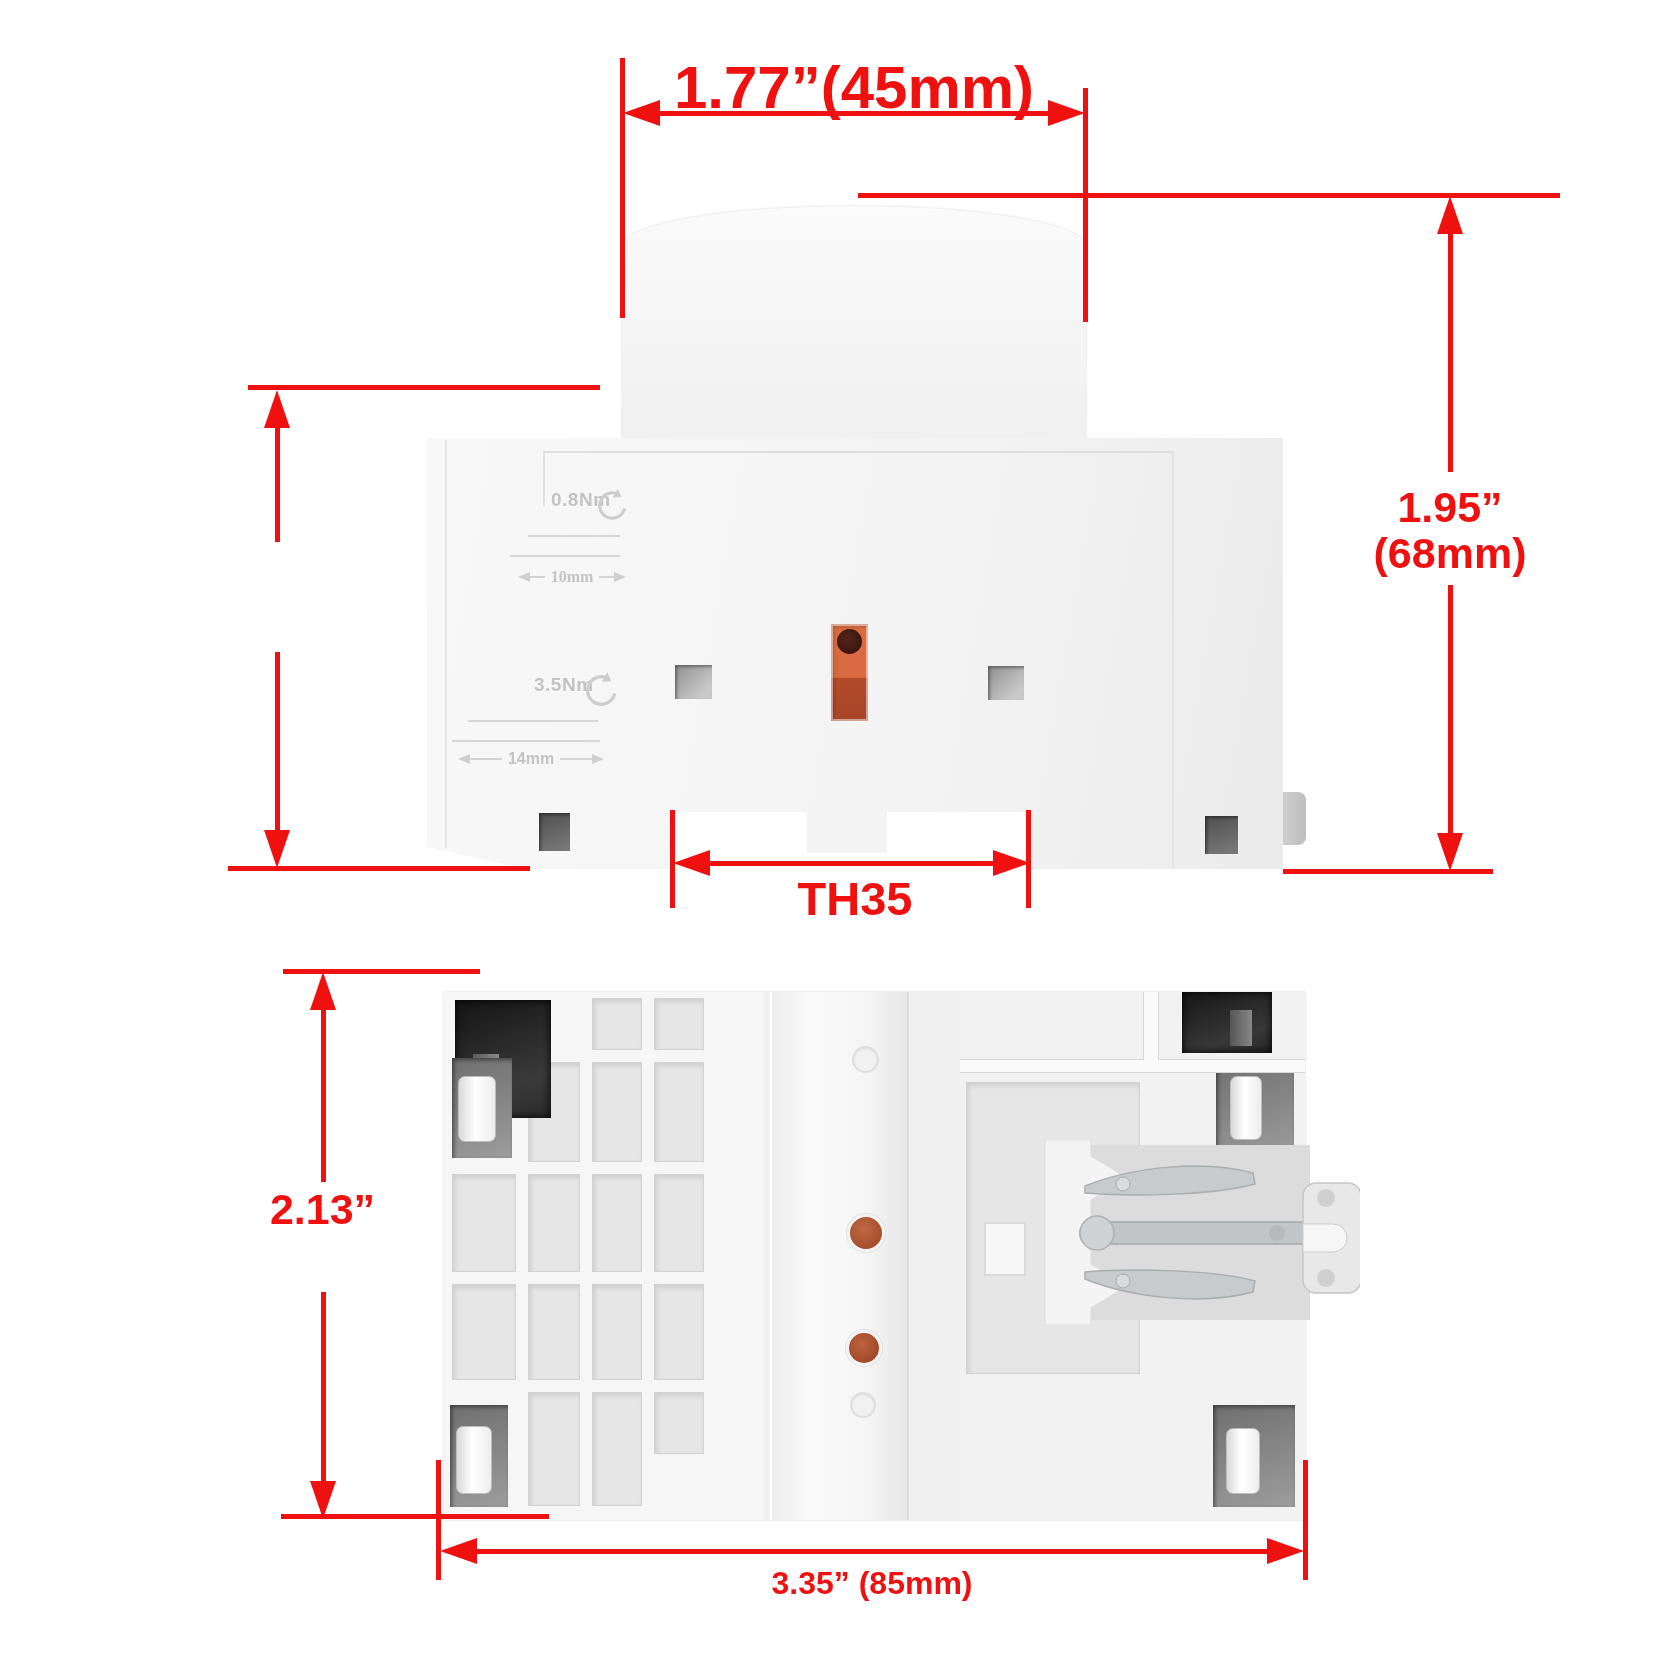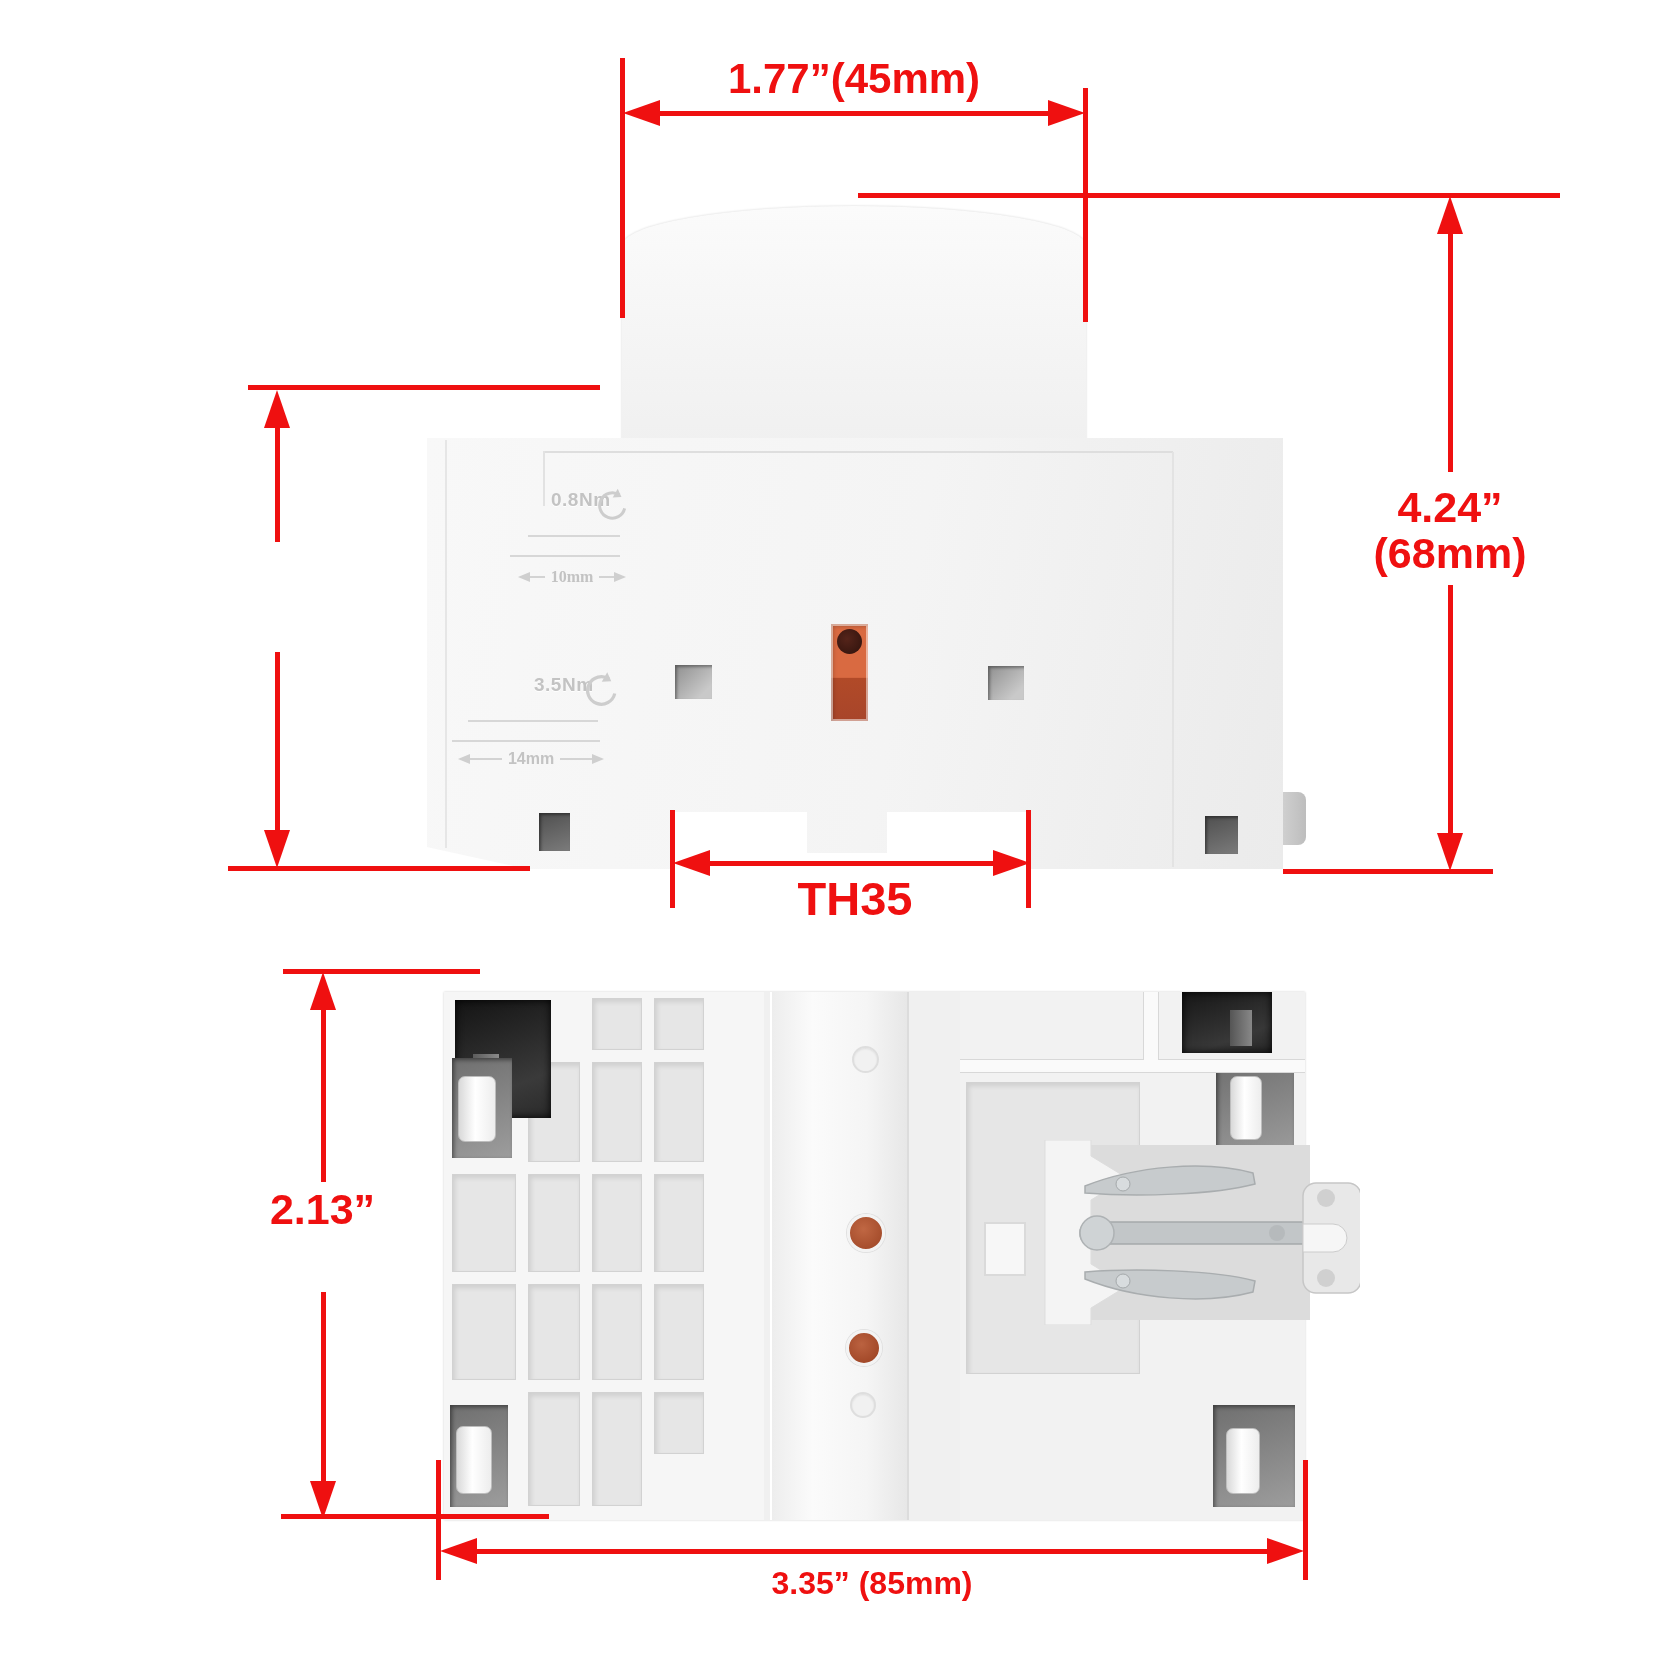--- a/index.html
+++ b/index.html
@@ -91,33 +91,33 @@
   <div class="sqhole" style="left:988px;top:666px;width:36px;height:34px;"></div>
   <div class="dev" style="left:831px;top:624px;width:37px;height:97px;z-index:3;
               background:linear-gradient(180deg,#d96a41 0%,#d96a41 55%,#b14a28 56%,#a8452a 100%);
               box-shadow:inset 0 0 0 2px rgba(255,255,255,.5),inset 2px 2px 4px rgba(0,0,0,.25);">
     <div style="position:absolute;left:6px;top:5px;width:25px;height:25px;border-radius:50%;
                 background:radial-gradient(circle at 40% 40%,#55241a,#2e120c);"></div>
   </div>
   <div class="sqdark" style="left:539px;top:813px;width:31px;height:38px;"></div>
   <div class="sqdark" style="left:1205px;top:816px;width:33px;height:38px;"></div>
 
-  <div class="dimtxt" style="left:619px;top:56px;width:470px;font-size:42px;">1.77”(45mm)</div>
+  <div class="dimtxt" style="left:619px;top:56px;width:470px;font-size:60px;">1.77”(45mm)</div>
   <div class="rl" style="left:620px;top:58px;width:5px;height:260px;"></div>
   <div class="rl" style="left:1083px;top:88px;width:5px;height:234px;"></div>
   <div class="rl" style="left:650px;top:111px;width:408px;height:5px;"></div>
   <div class="ah left" style="left:623px;top:100px;"></div>
   <div class="ah right" style="left:1048px;top:100px;"></div>
 
   <div class="rl" style="left:858px;top:193px;width:702px;height:5px;"></div>
   <div class="rl" style="left:1283px;top:869px;width:210px;height:5px;"></div>
   <div class="ah up" style="left:1437px;top:196px;"></div>
   <div class="rl" style="left:1448px;top:230px;width:5px;height:242px;"></div>
   <div class="dimtxt" style="left:1330px;top:484px;width:240px;font-size:43px;">
-    <div>4.24”</div>
+    <div>1.95”</div>
     <div>(68mm)</div>
   </div>
   <div class="rl" style="left:1448px;top:585px;width:5px;height:250px;"></div>
   <div class="ah down" style="left:1437px;top:833px;"></div>
 
   <div class="rl" style="left:248px;top:385px;width:352px;height:5px;"></div>
   <div class="rl" style="left:228px;top:866px;width:302px;height:5px;"></div>
   <div class="ah up" style="left:264px;top:390px;"></div>
   <div class="rl" style="left:275px;top:424px;width:5px;height:118px;"></div>
   <div class="rl" style="left:275px;top:652px;width:5px;height:180px;"></div>

